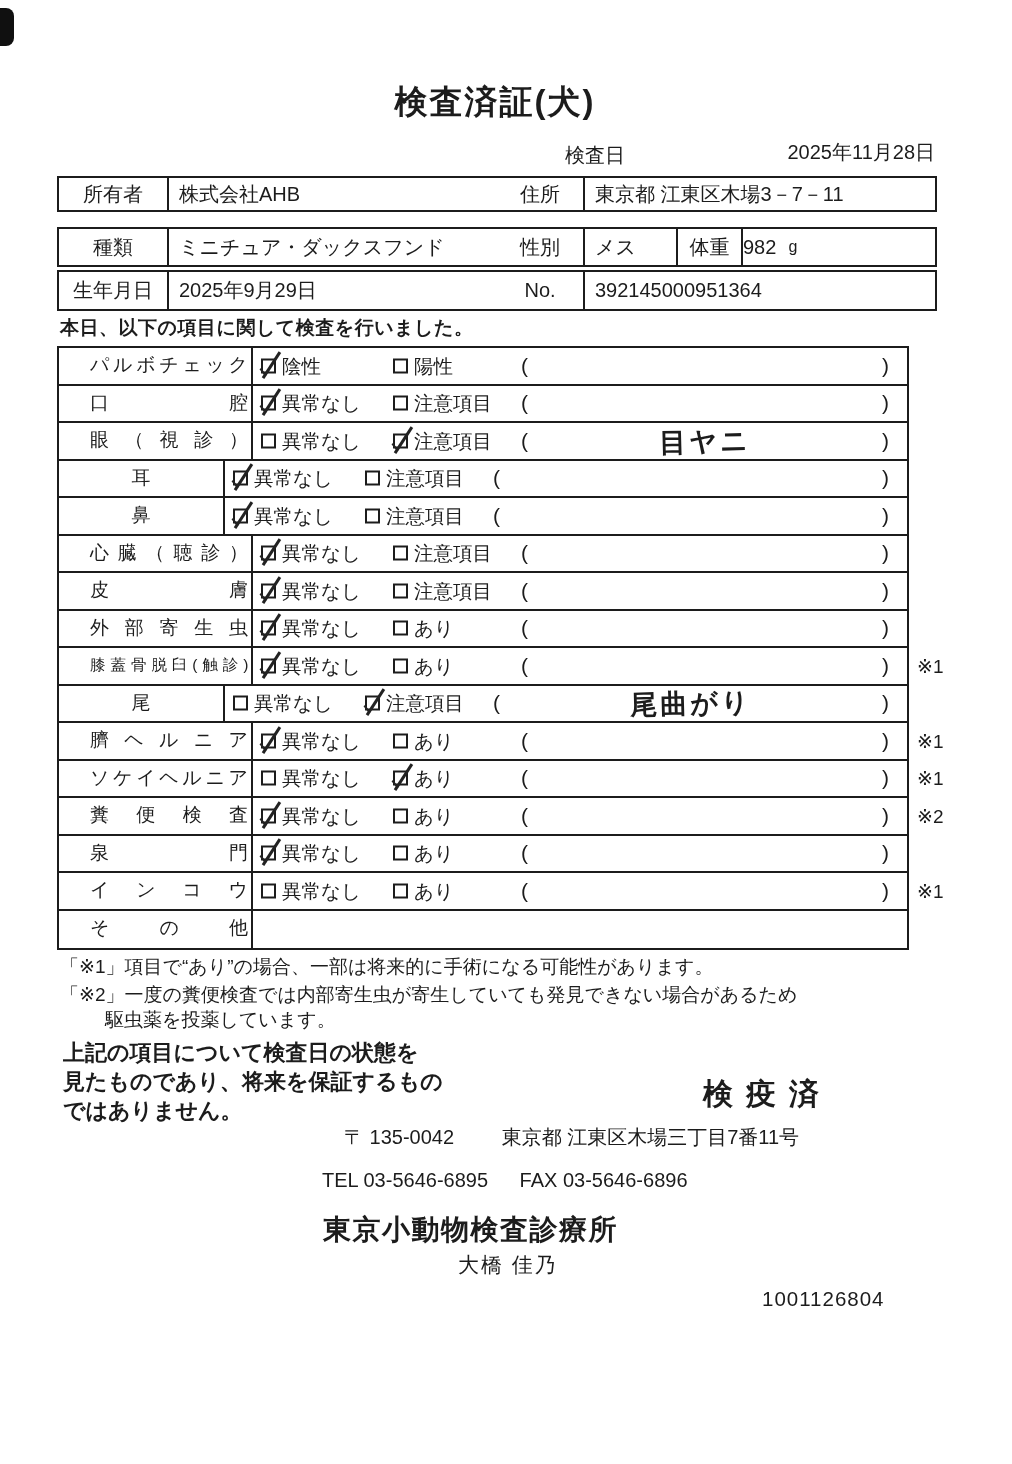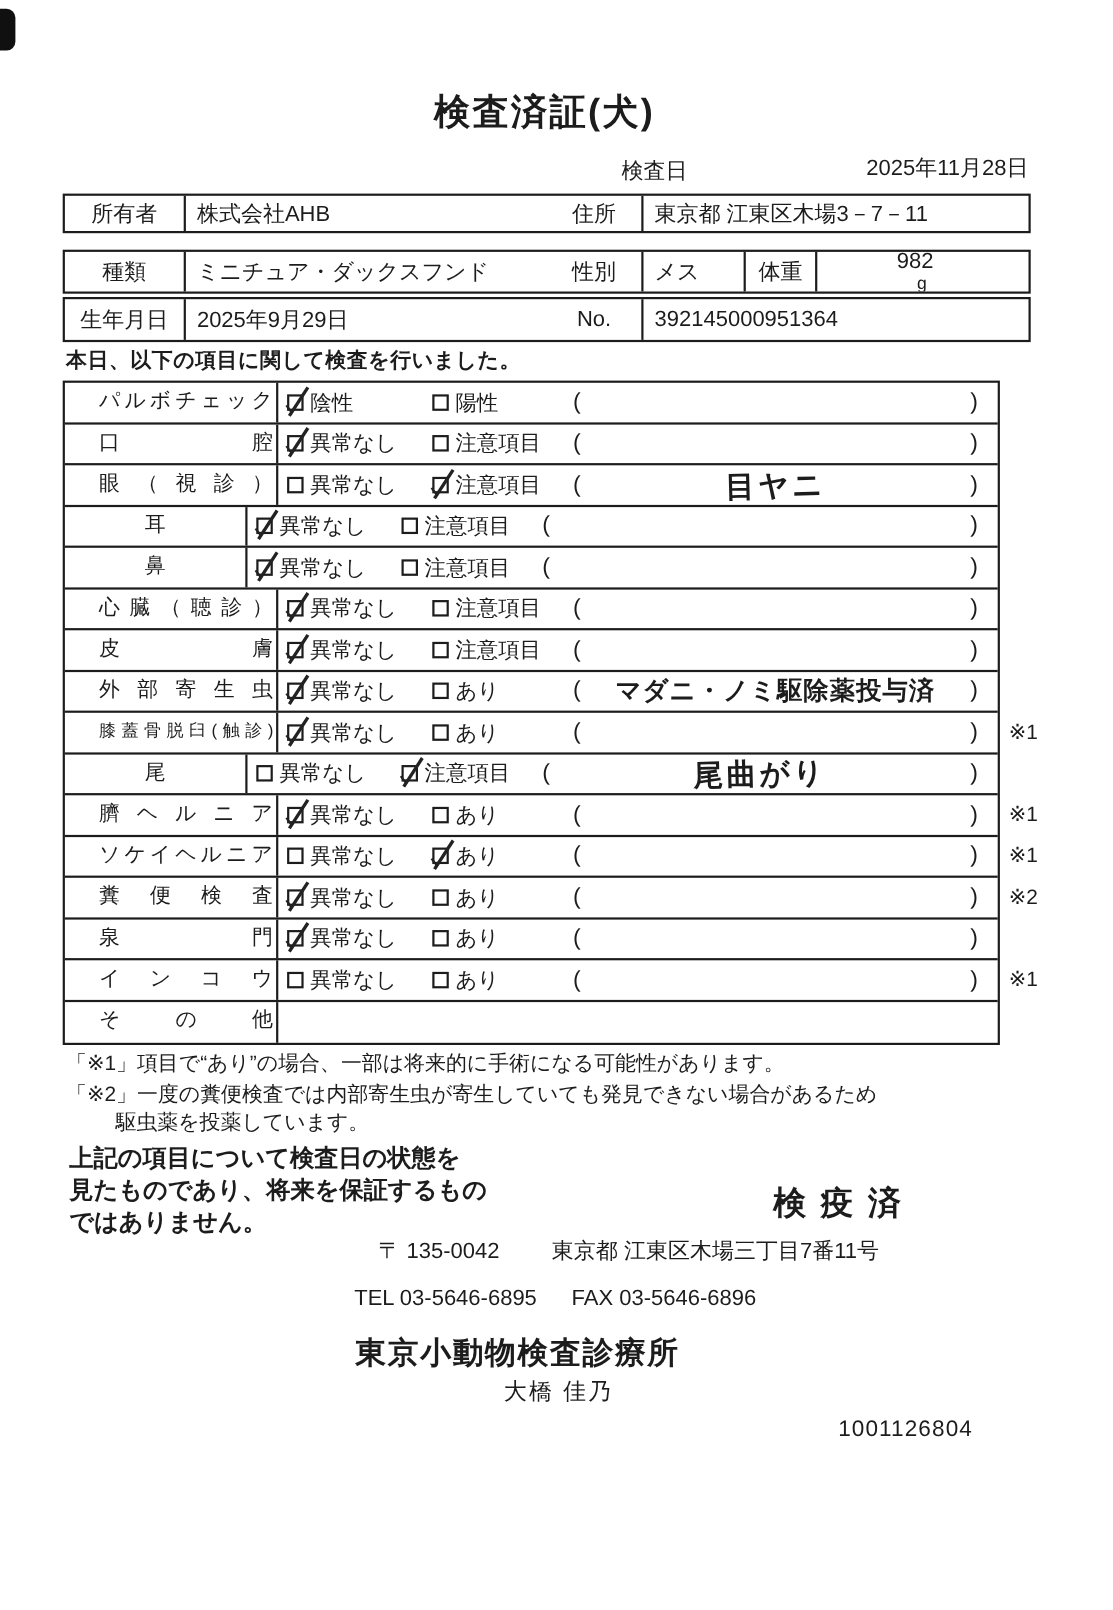--- a/index.html
+++ b/index.html
@@ -24,21 +24,21 @@
   .ibox-a { top:176px; height:36px; }
   .ibox-b { top:227px; height:40px; }
   .ibox-c { top:270px; height:41px; }
   .icell { display:flex; align-items:center; white-space:nowrap; font-size:20px; overflow:hidden; }
   .icell.lab { justify-content:center; border-right:2px solid #1c1c1c; }
   .icell.val { padding-left:10px; }
   .w110 { width:110px; } .w328 { width:328px; flex:0 0 auto; } .w88 { width:88px; }
   .w93 { width:93px; } .w87 { width:65px; }
   .flexfill { flex:1 1 auto; }
   .icell.midlab { border-left:0; }
-  .weight-cell { justify-content:center; padding-right:14px;flex-direction:column; }
+  .weight-cell { justify-content:flex-start; padding-right:14px; }
   .weight-unit { font-size:16px; margin-left:12px; }
 
   .intro { position:absolute; top:315px; left:60px; font-size:19px; font-weight:600;
     letter-spacing:0.5px; }
 
   .ctable { position:absolute; top:346px; left:57px; width:852px;
     border:2.5px solid #1c1c1c; }
   .trow { display:flex; height:37.5px; border-bottom:2px solid #1c1c1c; position:relative; }
   .trow:last-child { border-bottom:0; }
   .tlabel { width:166px; flex:0 0 auto; border-right:2px solid #1c1c1c;
@@ -253,21 +253,20 @@
     <div class="tcontent">
       <span class="opt opt1">
         <span class="cb checked"></span>
         <span class="optlabel">異常なし</span>
       </span>
       <span class="opt opt2">
         <span class="cb"></span>
         <span class="optlabel">あり</span>
       </span>
       <span class="paren open">(</span>
-      <span class="remark print">マダニ・ノミ駆除薬投与済</span>
       <span class="paren close">)</span>
 
     </div>
   </div>
       <div class="trow">
     <div class="tlabel justify small">膝蓋骨脱臼(触診)</div>
     <div class="tcontent">
       <span class="opt opt1">
         <span class="cb checked"></span>
         <span class="optlabel">異常なし</span>

